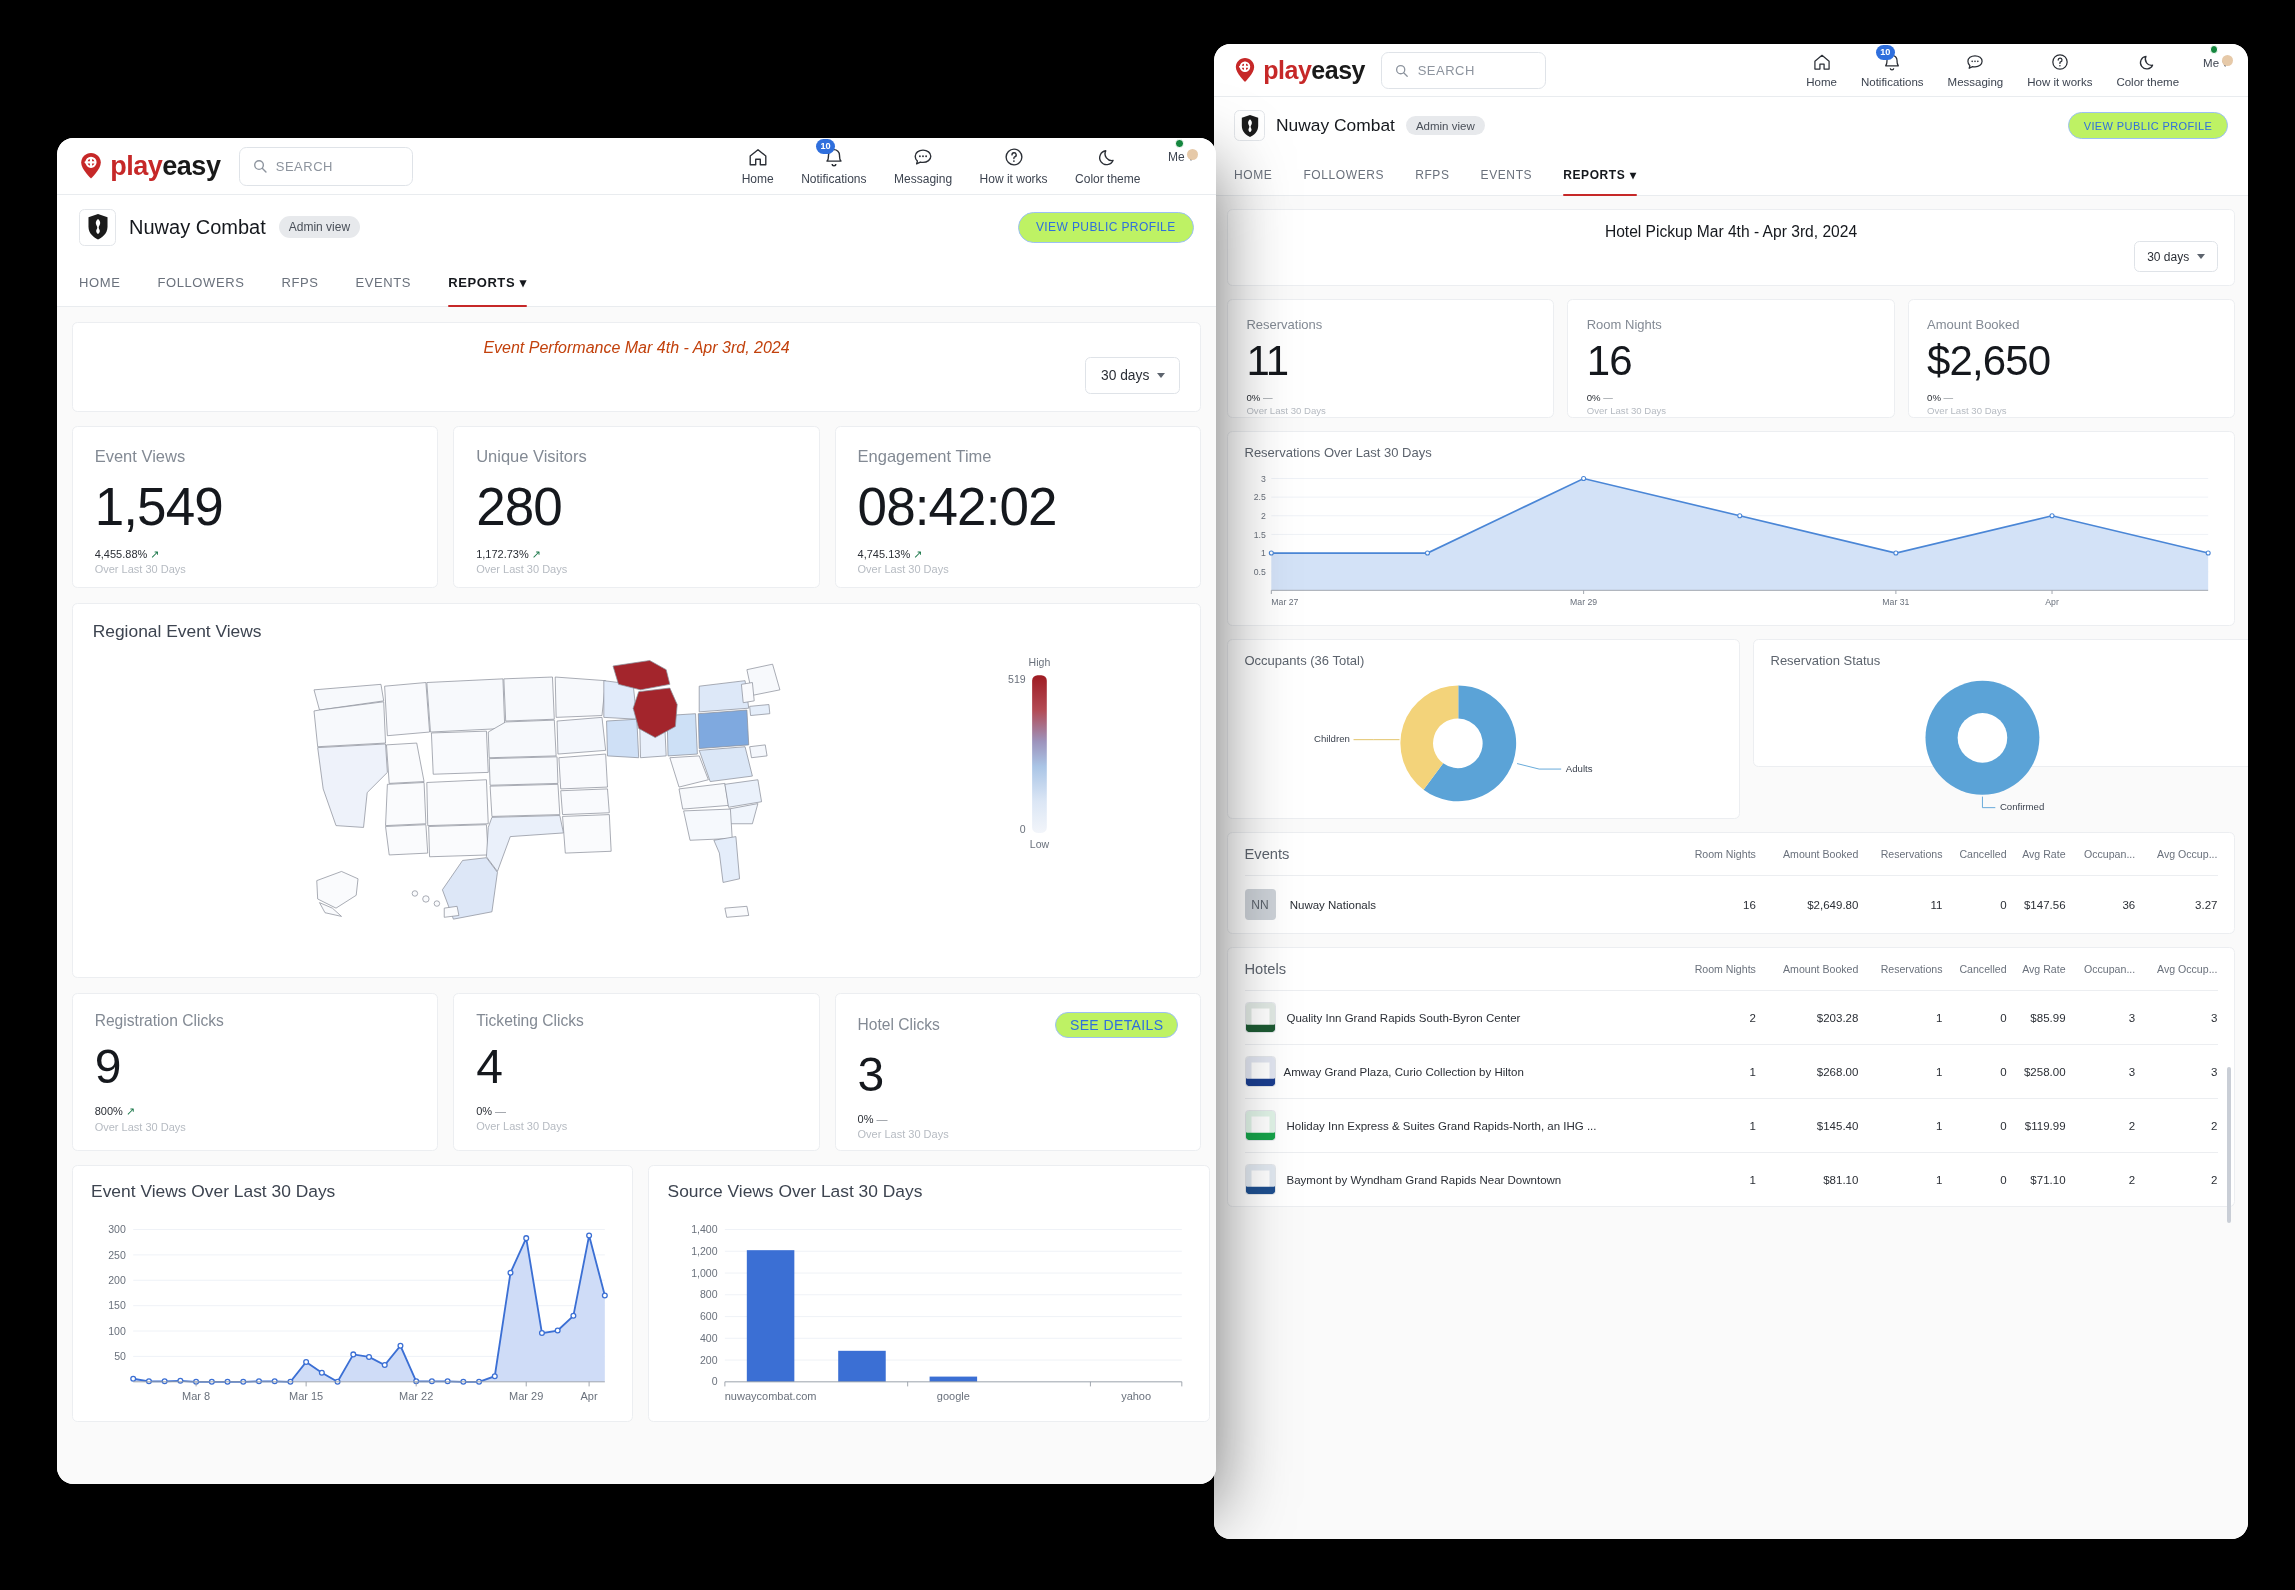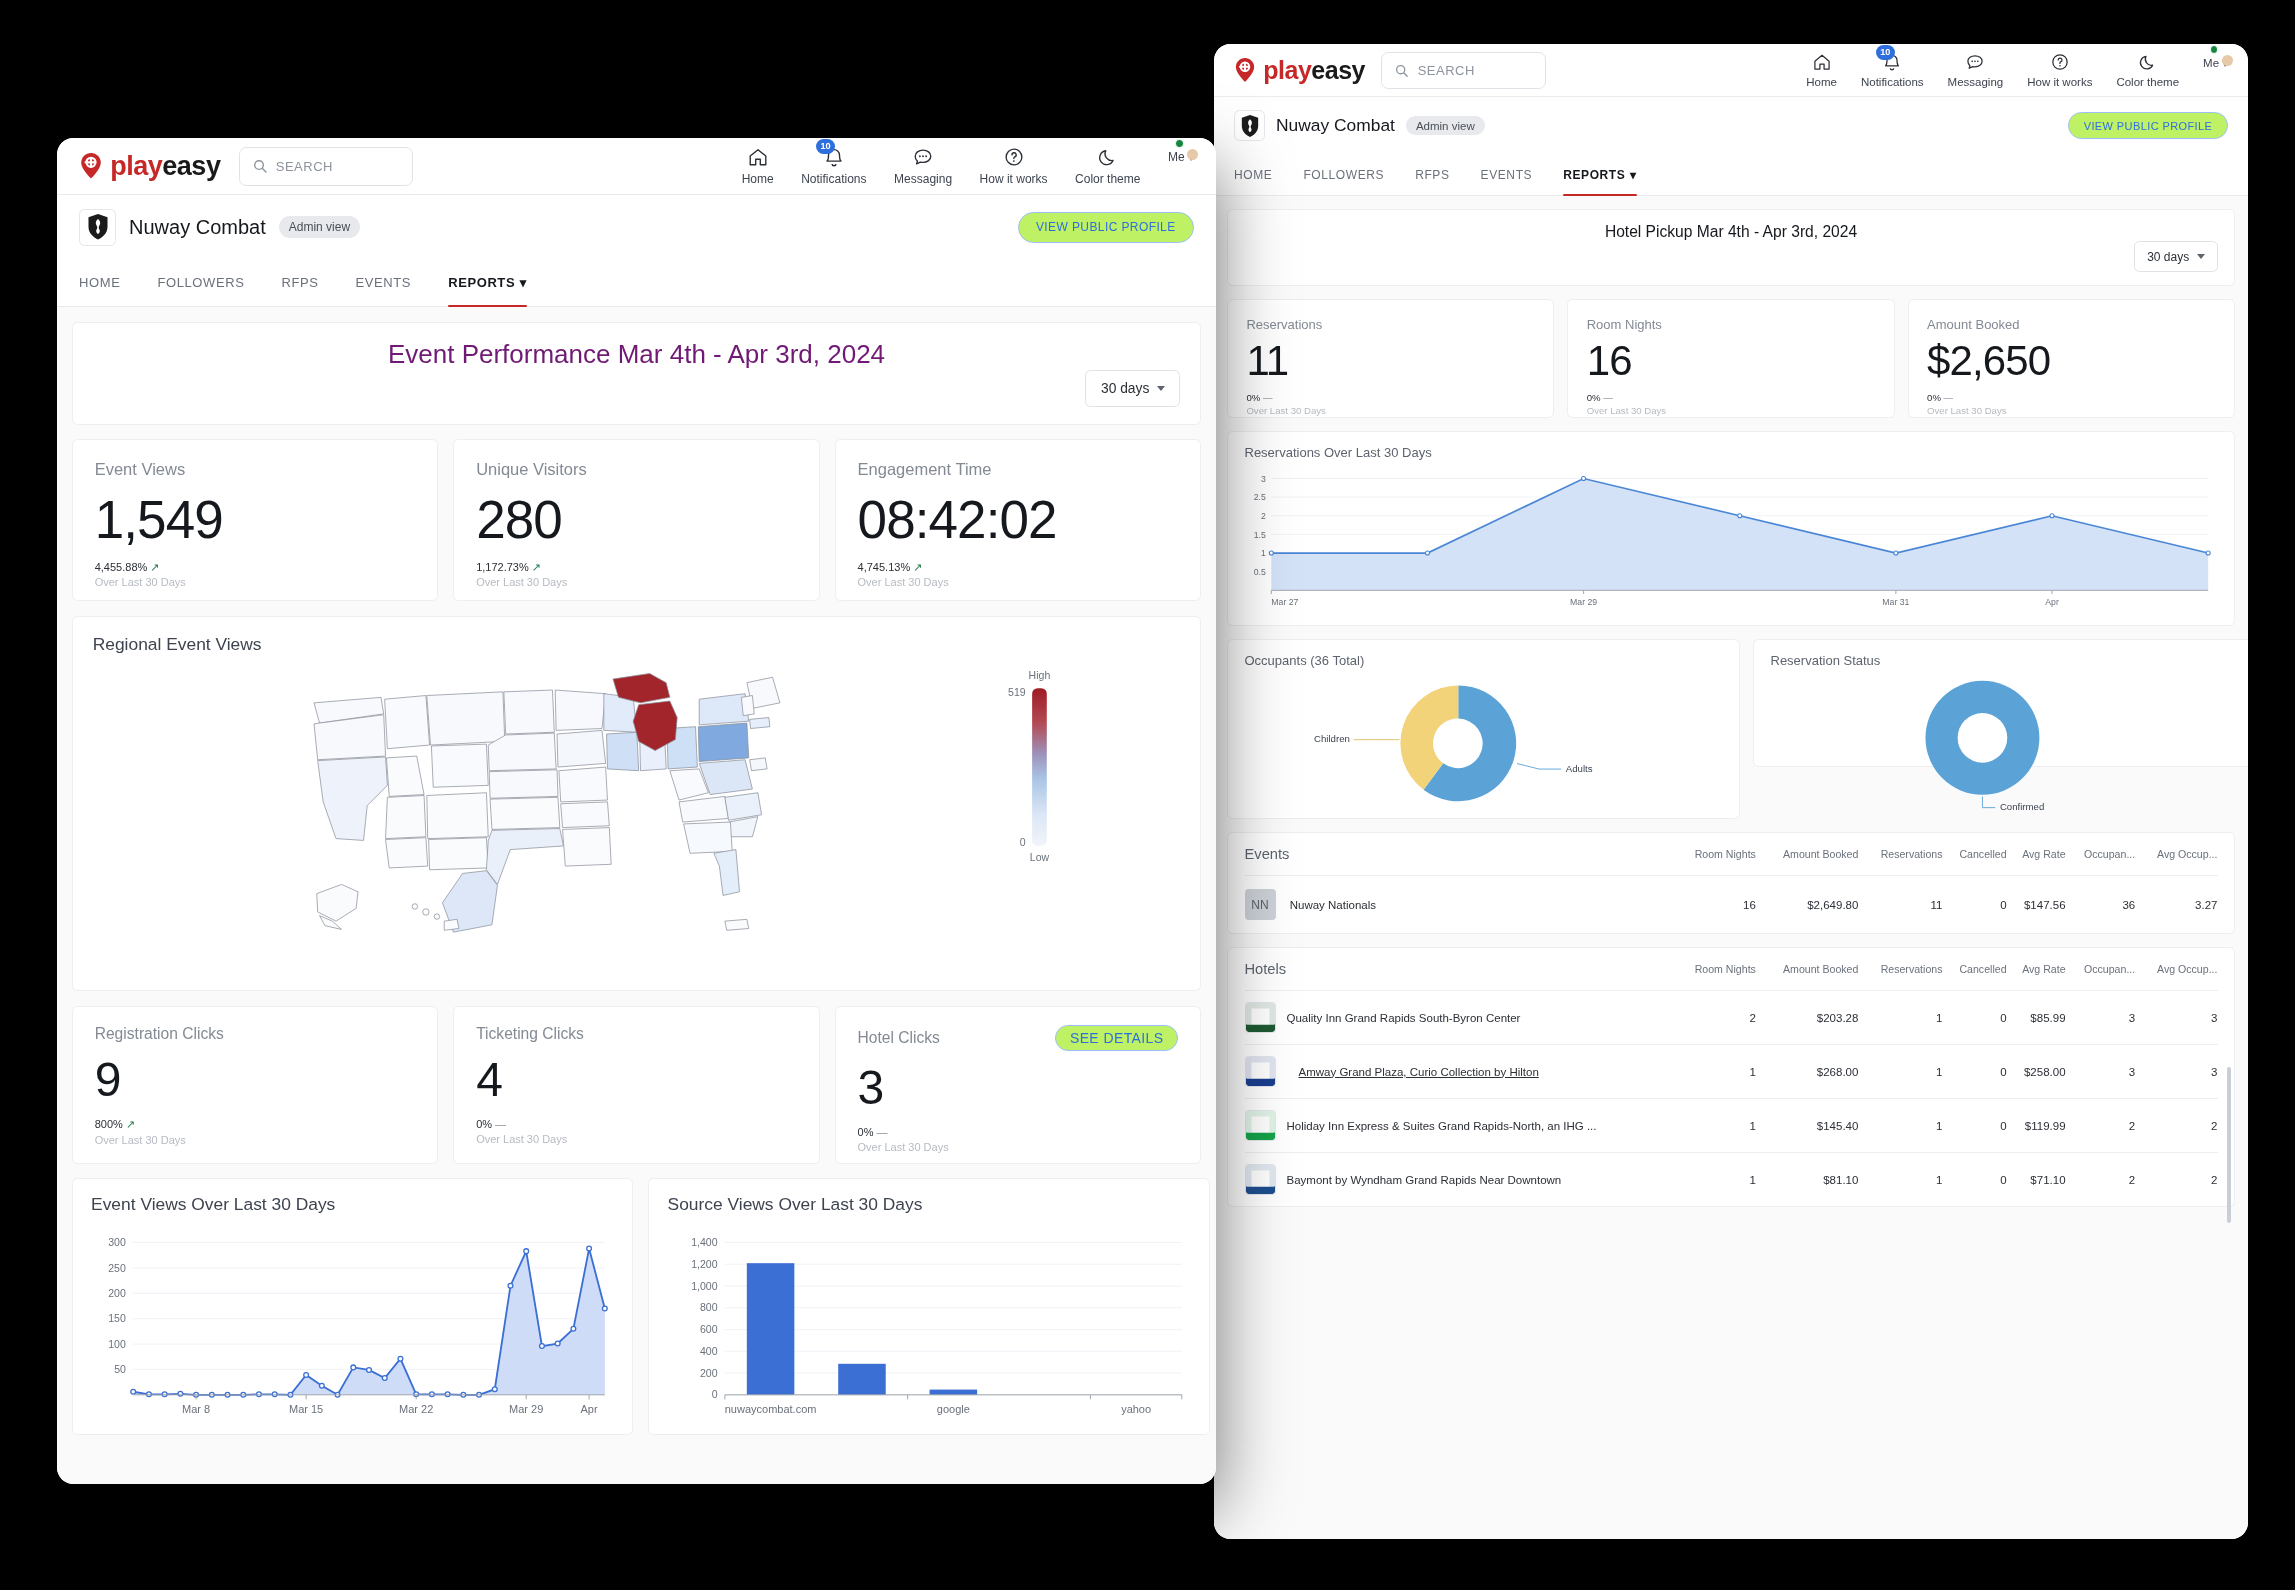--- a/index.html
+++ b/index.html
@@ -385,21 +385,21 @@
                 <td class="left" style="padding: 11px 0px; font-size: 11.5px;"><span class="hotel-ico" style="background: rgb(255, 255, 255); box-shadow: rgba(29, 91, 51, 0.133) 0px 0px 0px 5.5px inset, rgb(29, 91, 51) 0px -11px 0px -3.7px inset;"></span><span style="margin-left: 11px; vertical-align: middle;">Quality Inn Grand Rapids South-Byron Center</span></td>
                 <td style="font-size: 11.5px;">2</td>
                 <td style="font-size: 11.5px;">$203.28</td>
                 <td style="font-size: 11.5px;">1</td>
                 <td style="font-size: 11.5px;">0</td>
                 <td style="font-size: 11.5px;">$85.99</td>
                 <td style="font-size: 11.5px;">3</td>
                 <td style="font-size: 11.5px;">3</td>
               </tr>
               <tr class="row">
-                <td class="left" style="padding: 11px 0px; font-size: 11.5px;"><span class="hotel-ico" style="background: rgb(255, 255, 255); box-shadow: rgba(27, 63, 143, 0.133) 0px 0px 0px 5.5px inset, rgb(27, 63, 143) 0px -11px 0px -3.7px inset;"></span><span style="margin-left: 23px; vertical-align: middle; text-decoration: underline;">Amway Grand Plaza, Curio Collection by Hilton</span></td>
+                <td class="left" style="padding: 11px 0px; font-size: 11.5px;"><span class="hotel-ico" style="background: rgb(255, 255, 255); box-shadow: rgba(27, 63, 143, 0.133) 0px 0px 0px 5.5px inset, rgb(27, 63, 143) 0px -11px 0px -3.7px inset;"></span><span style="margin-left: 8px; vertical-align: middle;">Amway Grand Plaza, Curio Collection by Hilton</span></td>
                 <td style="font-size: 11.5px;">1</td>
                 <td style="font-size: 11.5px;">$268.00</td>
                 <td style="font-size: 11.5px;">1</td>
                 <td style="font-size: 11.5px;">0</td>
                 <td style="font-size: 11.5px;">$258.00</td>
                 <td style="font-size: 11.5px;">3</td>
                 <td style="font-size: 11.5px;">3</td>
               </tr>
               <tr class="row">
                 <td class="left" style="padding: 11px 0px; font-size: 11.5px;"><span class="hotel-ico" style="background: rgb(255, 255, 255); box-shadow: rgba(22, 163, 74, 0.133) 0px 0px 0px 5.5px inset, rgb(22, 163, 74) 0px -11px 0px -3.7px inset;"></span><span style="margin-left: 11px; vertical-align: middle;">Holiday Inn Express &amp; Suites Grand Rapids-North, an IHG ...</span></td>
@@ -522,21 +522,21 @@
         </div>
       <div class="tab active" style="height:48px;font-size:13px;align-items:center;">
           <span>REPORTS</span>
           <span>▾</span>
         </div>
     </div>
 
     <div class="page" style="padding:14.7px; height:1177px; overflow:hidden;">
 
       <div class="card" style="display:flex;align-items:center;padding:16.5px 20px;">
-        <span style="font-size:26px;color:#701a75;">Event Performance Mar 4th - Apr 3rd, 2024</span>
+        <span style="font-size:16px;color:#c2410c;font-style:italic;">Event Performance Mar 4th - Apr 3rd, 2024</span>
         <button class="rangebtn" style="margin-left:auto;height:37px;padding:0 14.7px;font-size:13.8px;">
           <span>30 days</span>
             <span class="caret"></span>
         </button>
       </div>
 
       <div style="display:flex;gap:14.7px;margin-top:14.7px;">
         <div class="card" style="flex:1;padding:20px 22px;height:162px;">
           <div class="kpi-label" style="font-size:16.5px;">Event Views</div>
           <div class="kpi-value" style="font-size:53px;margin-top:9.2px;">1,549</div>

